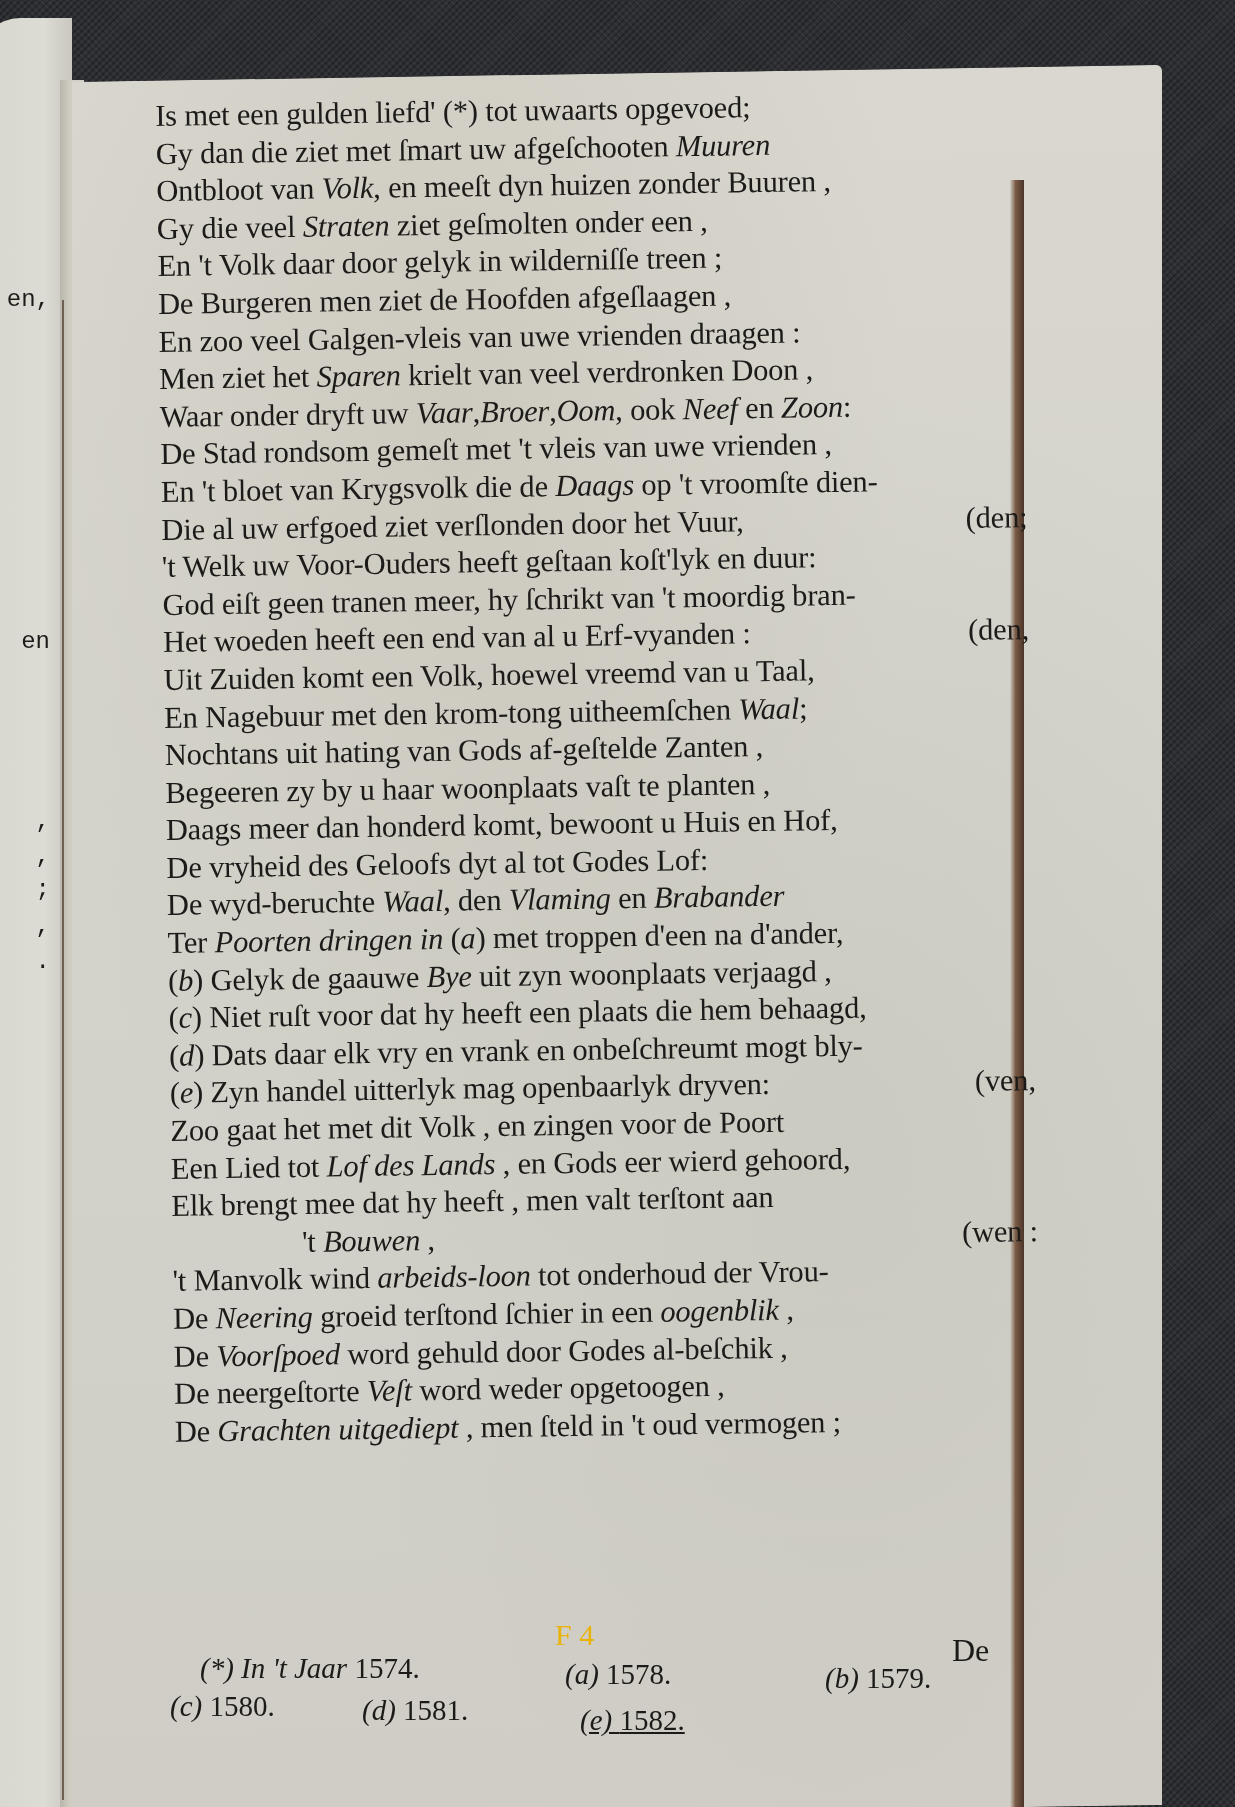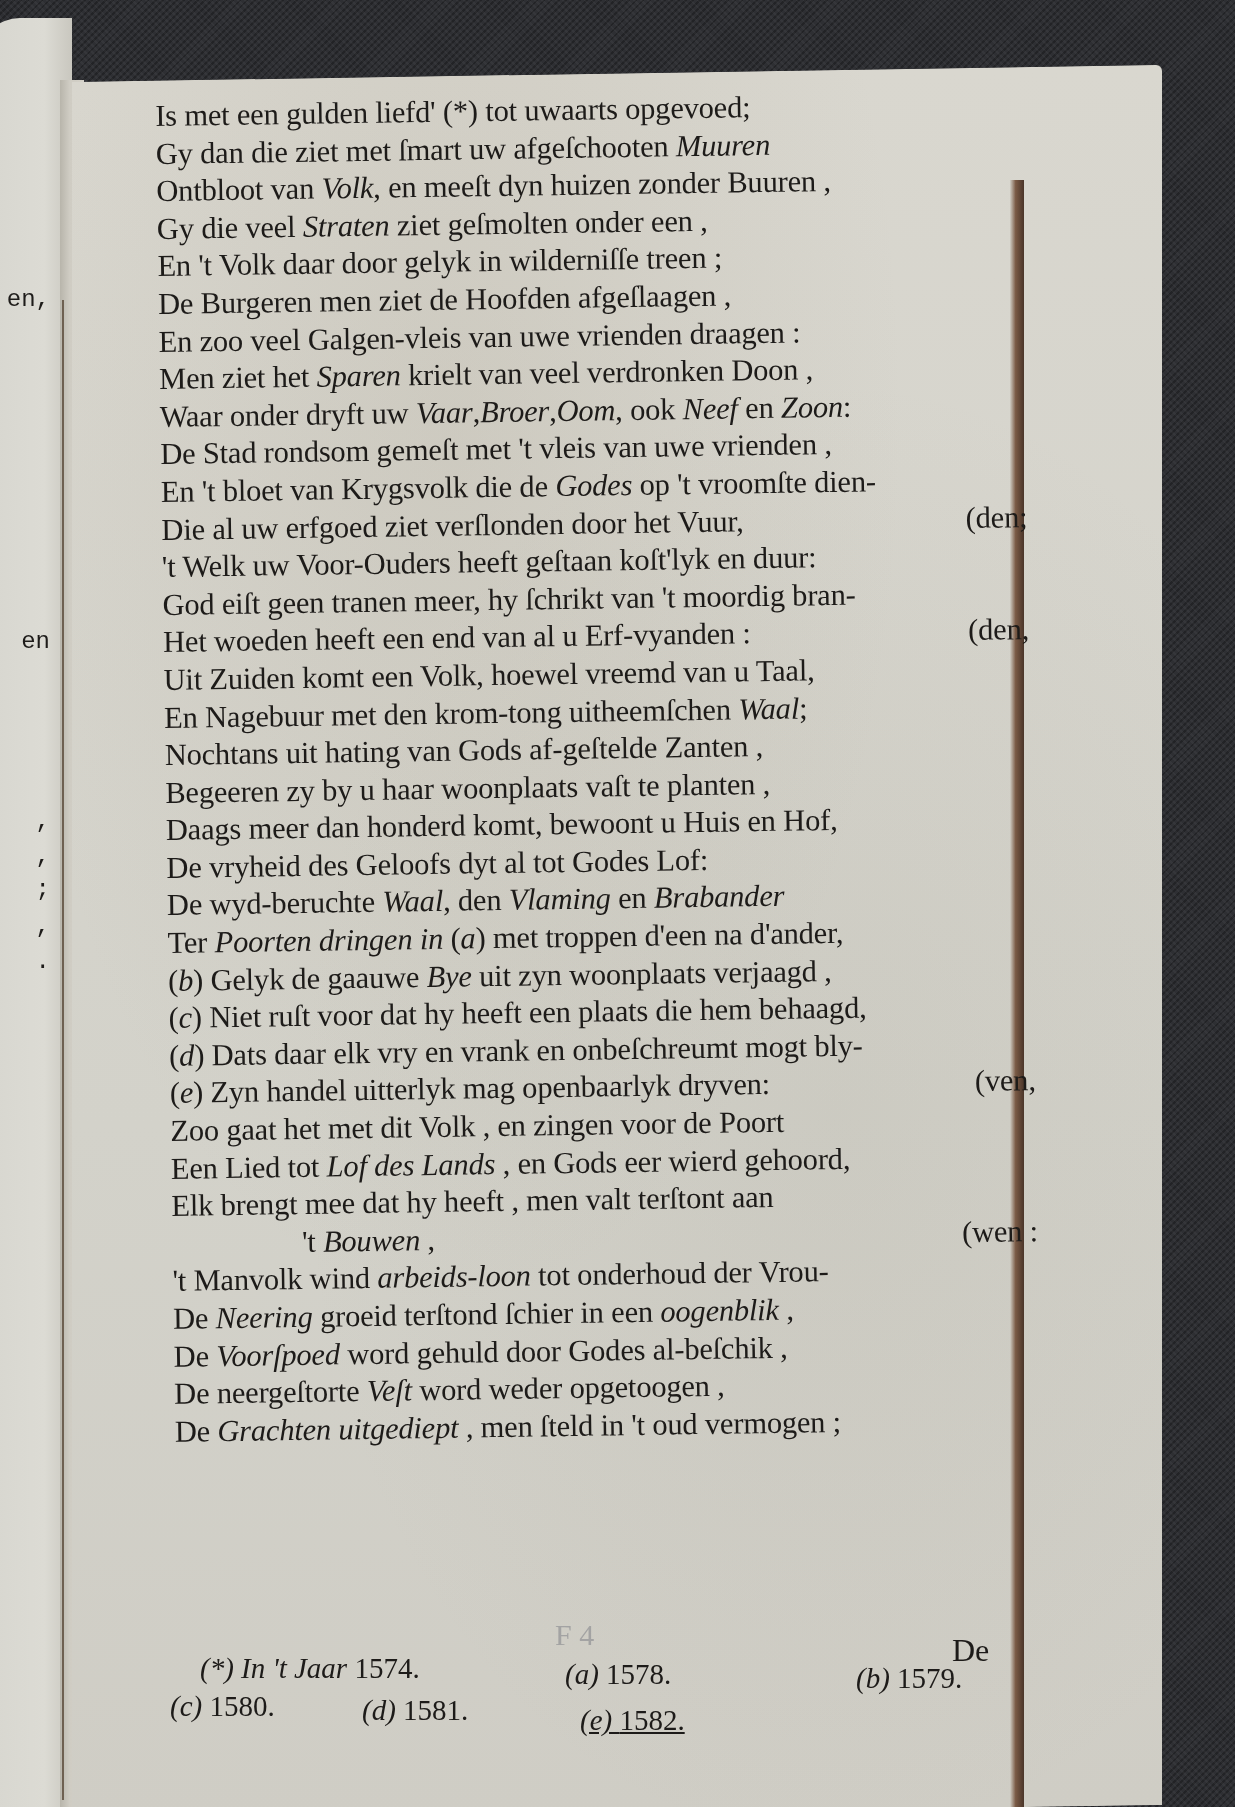--- a/index.html
+++ b/index.html
@@ -49,21 +49,21 @@
     font-size: 30.5px; line-height: 37.6px;
     letter-spacing: -0.2px;
     transform: rotate(-0.85deg);
     transform-origin: left top;
   }
   .line { position: relative; white-space: nowrap; height: 37.6px; }
   .line .hang { position: absolute; right: 4px; }
   .line.indent { padding-left: 130px; }
   i, .it { font-style: italic; }
   .signature {
-    position: absolute; left: 555px; top: 1618px; font-size: 30px; color: #a3a3a3;
+    position: absolute; left: 555px; top: 1618px; font-size: 30px; color: #eab308;
   }
   .catchword {
     position: absolute; left: 952px; top: 1632px; font-size: 32px; color: #1d1b19;
   }
   .footnotes {
     position: absolute; left: 170px; top: 1652px; width: 800px; color: #1d1b19;
     font-size: 29px;
   }
   .fn { position: absolute; white-space: nowrap; }
 </style>
@@ -89,21 +89,21 @@
     <div class="line"><span>Is met een gulden liefd' (*) tot uwaarts opgevoed;</span></div>
     <div class="line"><span>Gy dan die ziet met ſmart uw afgeſchooten </span><span class="it">Muuren</span></div>
     <div class="line"><span>Ontbloot van </span><span class="it">Volk</span><span>, en meeſt dyn huizen zonder Buuren ,</span></div>
     <div class="line"><span>Gy die veel </span><span class="it">Straten</span><span> ziet geſmolten onder een ,</span></div>
     <div class="line"><span>En 't Volk daar door gelyk in wilderniſſe treen ;</span></div>
     <div class="line"><span>De Burgeren men ziet de Hoofden afgeſlaagen ,</span></div>
     <div class="line"><span>En zoo veel Galgen-vleis van uwe vrienden draagen :</span></div>
     <div class="line"><span>Men ziet het </span><span class="it">Sparen</span><span> krielt van veel verdronken Doon ,</span></div>
     <div class="line"><span>Waar onder dryft uw </span><span class="it">Vaar</span><span>,</span><span class="it">Broer</span><span>,</span><span class="it">Oom</span><span>, ook </span><span class="it">Neef</span><span> en </span><span class="it">Zoon</span><span>:</span></div>
     <div class="line"><span>De Stad rondsom gemeſt met 't vleis van uwe vrienden ,</span></div>
-    <div class="line"><span>En 't bloet van Krygsvolk die de </span><span class="it">Godes</span><span> op 't vroomſte dien-</span></div>
+    <div class="line"><span>En 't bloet van Krygsvolk die de </span><span class="it">Daags</span><span> op 't vroomſte dien-</span></div>
     <div class="line"><span>Die al uw erfgoed ziet verſlonden door het Vuur,</span><span class="hang">(den;</span></div>
     <div class="line"><span>'t Welk uw Voor-Ouders heeft geſtaan koſt'lyk en duur:</span></div>
     <div class="line"><span>God eiſt geen tranen meer, hy ſchrikt van 't moordig bran-</span></div>
     <div class="line"><span>Het woeden heeft een end van al u Erf-vyanden :</span><span class="hang">(den,</span></div>
     <div class="line"><span>Uit Zuiden komt een Volk, hoewel vreemd van u Taal,</span></div>
     <div class="line"><span>En Nagebuur met den krom-tong uitheemſchen </span><span class="it">Waal</span><span>;</span></div>
     <div class="line"><span>Nochtans uit hating van Gods af-geſtelde Zanten ,</span></div>
     <div class="line"><span>Begeeren zy by u haar woonplaats vaſt te planten ,</span></div>
     <div class="line"><span>Daags meer dan honderd komt, bewoont u Huis en Hof,</span></div>
     <div class="line"><span>De vryheid des Geloofs dyt al tot Godes Lof:</span></div>
@@ -123,17 +123,17 @@
     <div class="line"><span>De neergeſtorte </span><span class="it">Veſt</span><span> word weder opgetoogen ,</span></div>
     <div class="line"><span>De </span><span class="it">Grachten uitgediept</span><span> ,  men ſteld in 't oud vermogen ;</span></div>
   </div>
 
 <div class="signature">F 4</div>
 <div class="catchword">De</div>
 
 <div class="footnotes" id="footnotes">
     <div class="fn" style="left: 30px; top: 0px;"><span class="it">(*) </span><span class="it">In 't Jaar </span><span>1574.</span></div>
     <div class="fn" style="left: 395px; top: 6px;"><span class="it">(a) </span><span>1578.</span></div>
-    <div class="fn" style="left: 655px; top: 10px; margin-left: 31px;"><span class="it">(b) </span><span>1579.</span></div>
+    <div class="fn" style="left: 655px; top: 10px;"><span class="it">(b) </span><span>1579.</span></div>
     <div class="fn" style="left: 0px; top: 38px;"><span class="it">(c) </span><span>1580.</span></div>
     <div class="fn" style="left: 192px; top: 42px;"><span class="it">(d) </span><span>1581.</span></div>
     <div class="fn" style="left: 410px; top: 52px; text-decoration: underline;"><span class="it">(e) </span><span>1582.</span></div>
   </div>
 
 </body></html>

